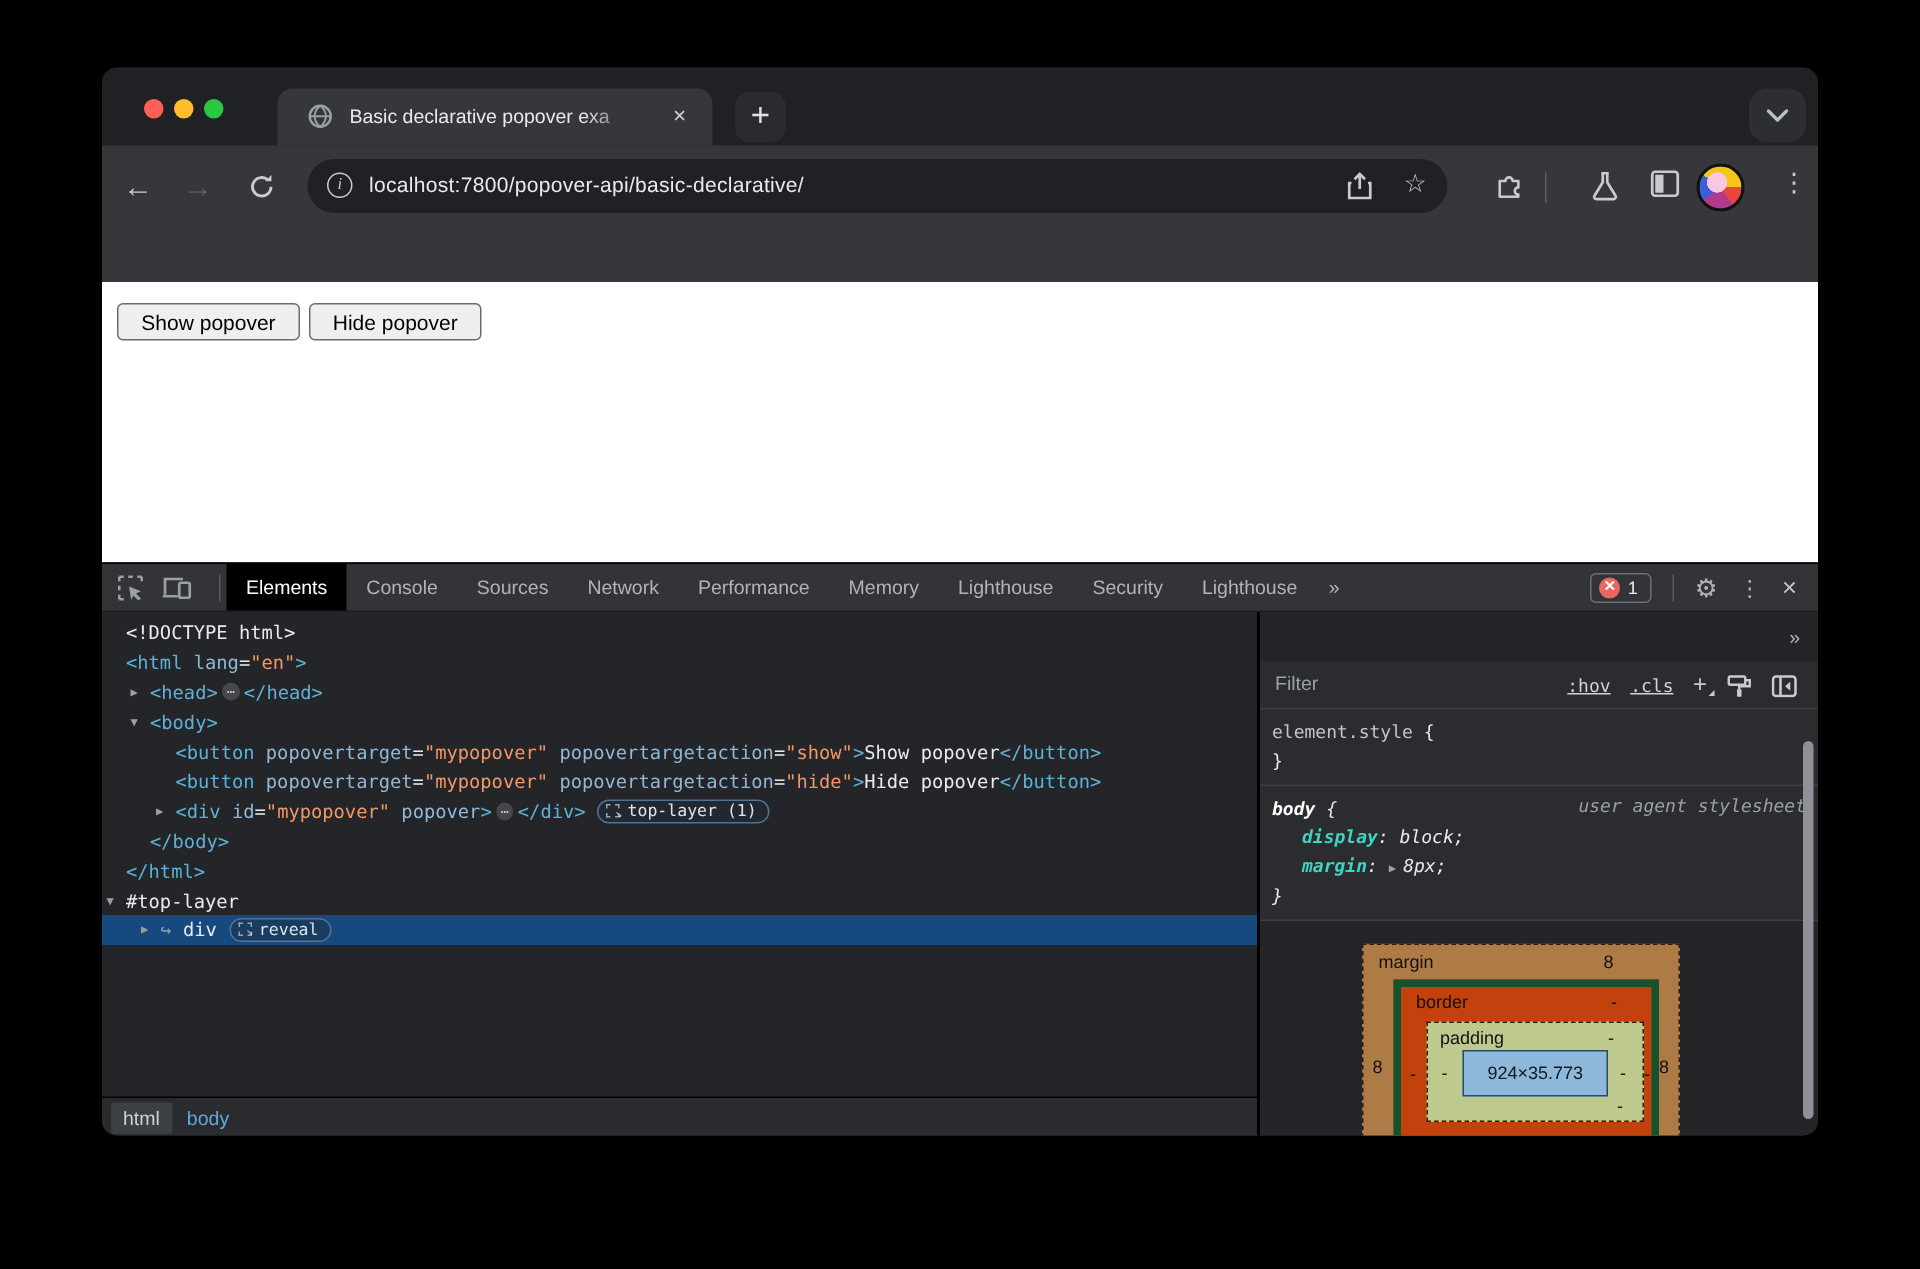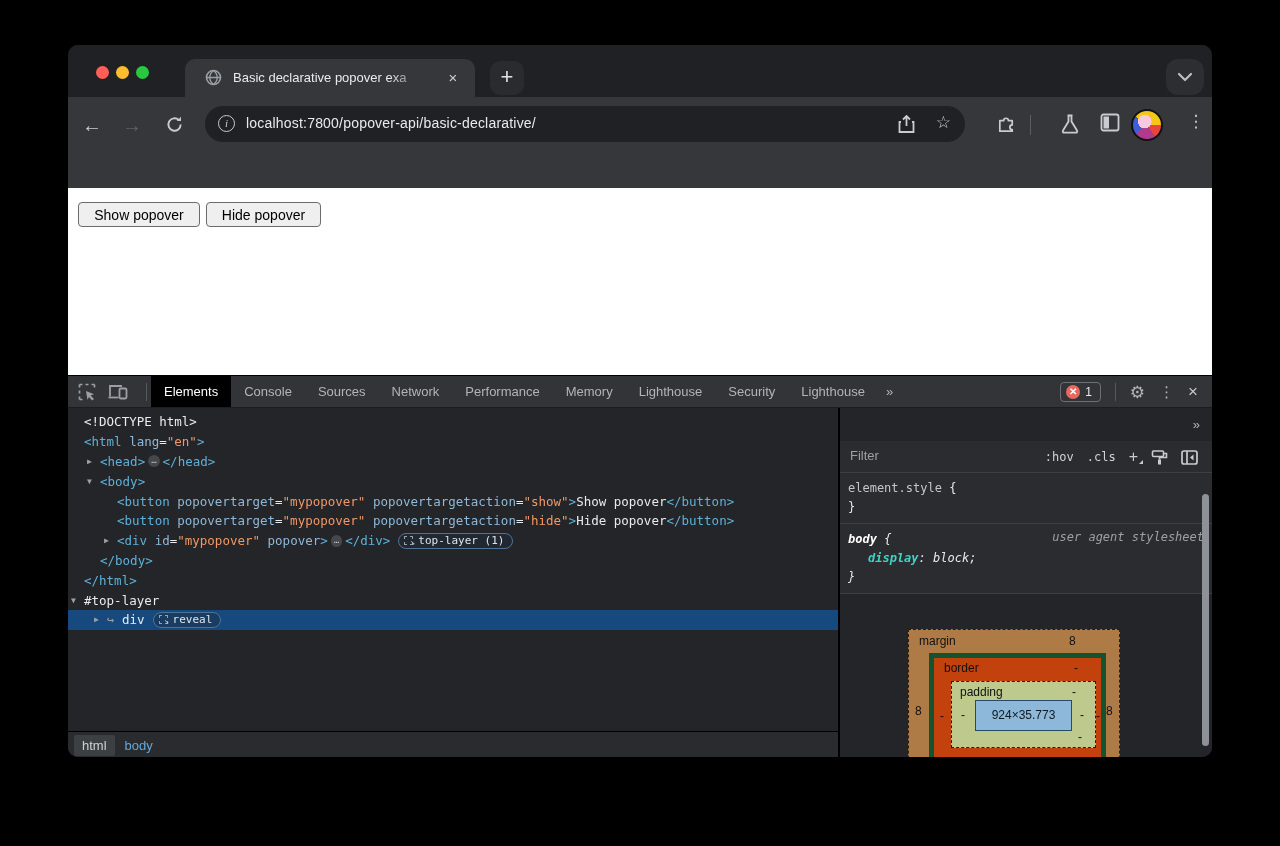--- a/index.html
+++ b/index.html
@@ -109,21 +109,21 @@
   .style-pane { position:absolute; left:772px; top:0; width:372px; height:350px; background:#242528; }
   .sp-tabs { position:absolute; left:0; top:0; width:100%; height:33px; background:#333438;
     border-bottom:1px solid #1c1d20; display:flex; align-items:stretch; }
   .sp-tab { padding:0 13px; font-size:13px; color:#b0b4b9; display:flex; align-items:center; }
   .sp-tab.sel { background:#000; color:#fff; }
   .sp-more { color:#b0b4b9; font-size:13px; display:flex; align-items:center; padding:0 6px; }
   .filter-row { position:absolute; left:0; top:33px; width:100%; height:32px; background:#2b2c2f;
     border-bottom:1px solid #3e3f43; }
   .filter-input { position:absolute; left:10px; top:7px; width:170px; font-size:13px; color:#9aa0a6; }
   .fr-controls { position:absolute; right:14px; top:0; height:32px; display:flex; align-items:center; gap:13px; }
-  .fr-mono { font-family:"DejaVu Sans Mono", monospace; font-size:12px; color:#d0d3d7; }
+  .fr-mono { font-family:"DejaVu Sans Mono", monospace; font-size:12px; color:#d0d3d7;text-decoration:underline; }
   .fr-plus { color:#c8ccd1; font-size:16px; position:relative; }
   .fr-plus::after { content:""; position:absolute; right:-5px; bottom:2px; border-left:4px solid transparent;
     border-bottom:4px solid #c8ccd1; }
   .sp-sections { position:absolute; left:0; top:65px; width:100%;
     font-family:"DejaVu Sans Mono", monospace; font-size:12px; color:#e8eaed; }
   .sec { background:#2b2c2f; border-bottom:1px solid #3e3f43; padding:6px 8px 6px 8px; position:relative; }
   .sec-line { line-height:19px; white-space:pre; }
   .sel-plain { color:#c3c6c9; }
   .sec.ua .sec-line, .sec.ua .prop-line, .sec.ua .close-line { font-style:italic; }
   .sel-ua { color:#fff; font-weight:bold; }
@@ -318,20 +318,21 @@
           </div>
           <div class="sp-sections" id="sp-sections">
               <div class="sec">
                 <div class="sec-line"><span class="sel-plain">element.style</span> {</div>
                 <div class="close-line">}</div>
               </div>
               <div class="sec ua">
                 <div class="sec-line"><span class="sel-ua">body</span> {</div>
                 <span class="ua-label">user agent stylesheet</span>
                 <div class="prop-line"><span class="p-name">display</span>: block;</div>
+                <div class="prop-line"><span class="p-name">margin</span>: <span class="p-exp">▶ </span>8px;</div>
                 <div class="close-line">}</div>
               </div>
             </div>
 
           <div class="boxmodel">
             <div class="bm-margin">
               <span class="bm-label" style="left:10px; top:4px;">margin</span>
               <span class="bm-label" style="left:160px; top:4px;">8</span>
               <span class="bm-label" style="left:6px; top:74px;">8</span>
               <span class="bm-label" style="left:197px; top:74px;">8</span>

